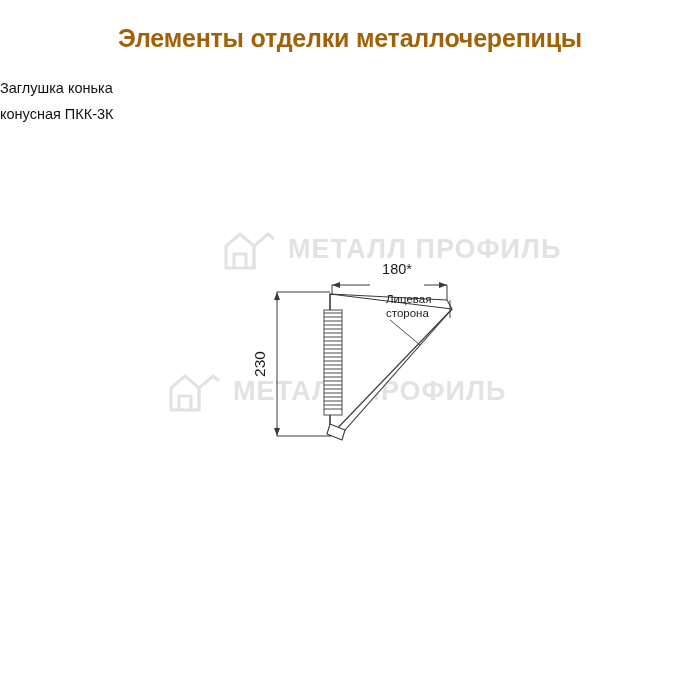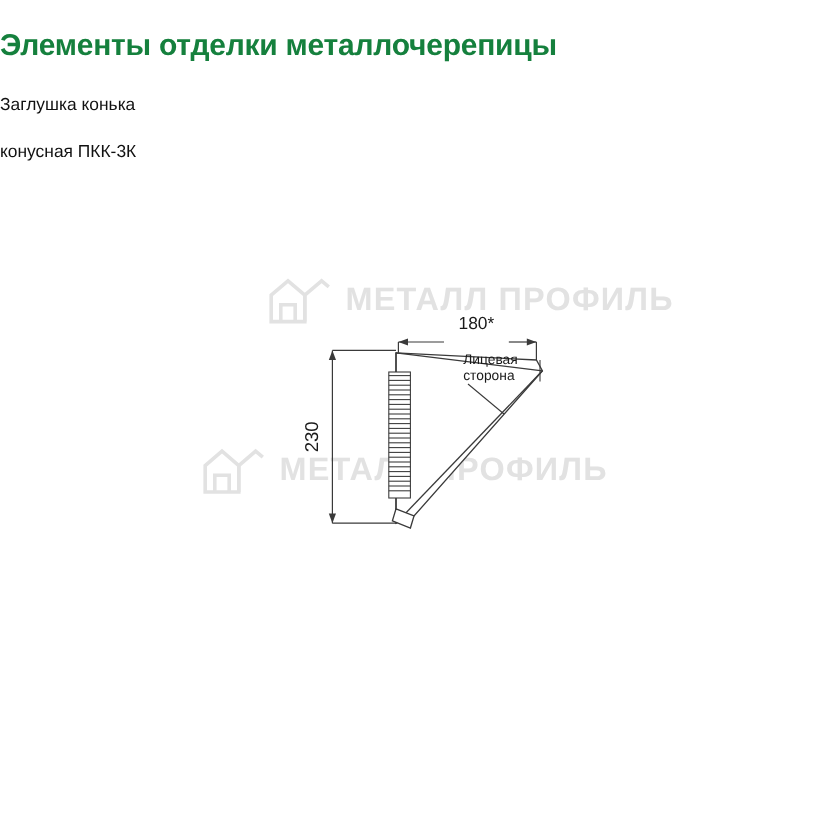--- a/index.html
+++ b/index.html
@@ -19,38 +19,39 @@
     position: absolute;
     inset: 0;
     width: 700px;
     height: 700px;
   }
   .title {
     position: absolute;
     top: 24px;
     left: 0;
     width: 700px;
+    text-align: center;
     font-size: 25px;
     font-weight: bold;
     letter-spacing: -0.2px;
-    color: #15803d;
+    color: #a16207;
   }
   .subtitle {
     position: absolute;
     top: 78px;
     left: 0;
     width: 700px;
     text-align: left;
     font-size: 14.5px;
     line-height: 21px;
     color: #111111;
   }
   .subtitle .l1 { display: block; }
   .subtitle .l2 { display: block; }
-  .subtitle .l3 { display: block; margin-top: 18px; }
+  .subtitle .l3 { display: block; margin-top: 5px; }
 
   
   .wm {
     position: absolute;
     display: flex;
     align-items: center;
     gap: 10px;
     color: #e2e2e2;
     font-size: 27px;
     font-weight: bold;

